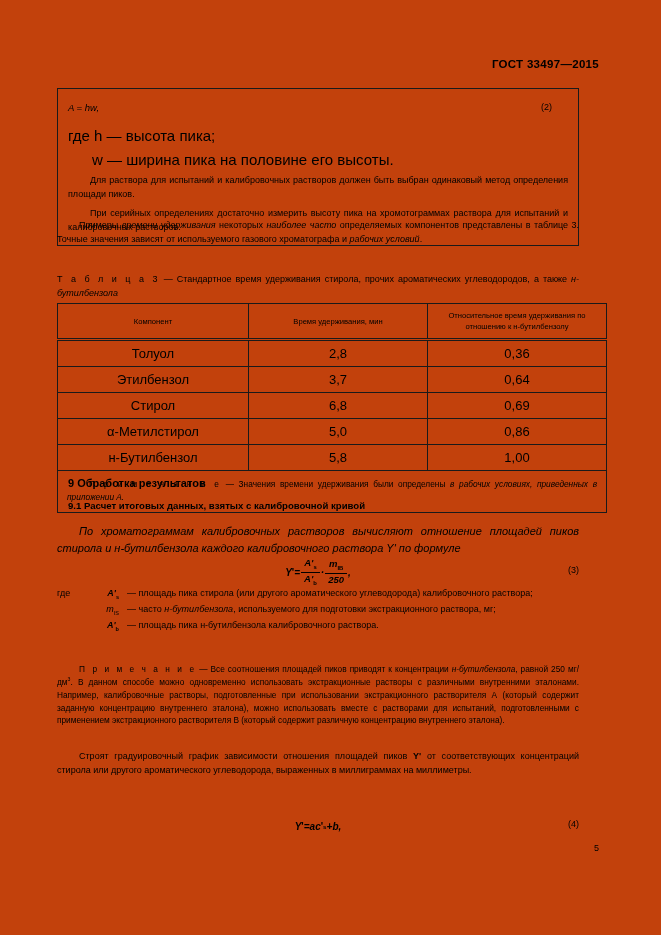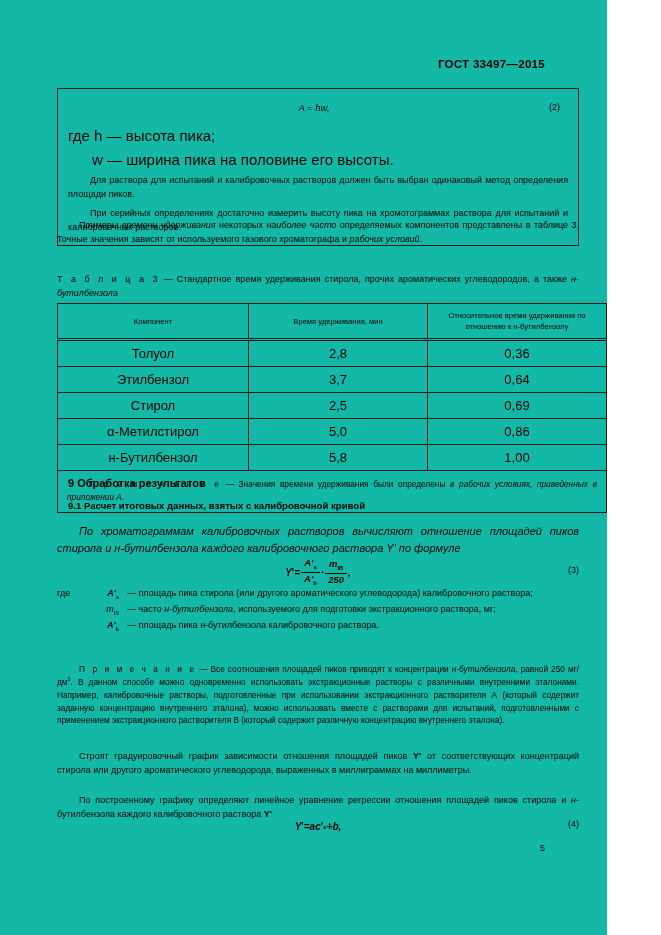--- a/index.html
+++ b/index.html
@@ -11,23 +11,23 @@
     width: 661px;
     height: 935px;
     position: relative;
     font-family: "Liberation Sans", sans-serif;
     color: #000000;
     overflow: hidden;
   }
   .page {
     position: absolute;
     left: 0; top: 0;
-    width: 607px;
+    width: 661px;
     height: 935px;
-    background: #14b8a6;
+    background: #c2410c;
   }
   
   .doc-header {
     position: absolute;
     top: 58px;
     right: 62px;
     font-size: 11.5px;
     font-weight: bold;
     letter-spacing: 0.3px;
     white-space: nowrap;
@@ -37,24 +37,23 @@
     position: absolute;
     left: 57px;
     top: 88px;
     width: 522px;
     border: 1px solid #1a1a1a;
     box-sizing: border-box;
     padding: 10px 10px 10px 10px;
   }
   .formula-line {
     position: relative;
-    text-align: center;
     font-size: 9.5px;
     font-style: italic;
-    margin: 3px 8px 11px 0;
+    margin: 3px 16px 11px 0;
   }
   .formula-line .eqno {
     position: absolute;
     right: 0;
     top: 0;
     font-style: normal;
     font-size: 9px;
   }
   .defn {
     font-size: 15px;
@@ -332,21 +331,21 @@
         <td>2,8</td>
         <td>0,36</td>
       </tr>
       <tr>
         <td>Этилбензол</td>
         <td>3,7</td>
         <td>0,64</td>
       </tr>
       <tr>
         <td>Стирол</td>
-        <td>2,5</td>
+        <td>6,8</td>
         <td>0,69</td>
       </tr>
       <tr>
         <td>α-Метилстирол</td>
         <td>5,0</td>
         <td>0,86</td>
       </tr>
       <tr>
         <td>н-Бутилбензол</td>
         <td>5,8</td>
@@ -403,23 +402,20 @@
   </div>
 
   <div class="note-block">
     <span class="sp-title">П р и м е ч а н и е</span><span> — </span><span>Все соотношения площадей пиков приводят к концентрации </span><span class="it">н-бутилбензола</span><span>, равной 250 мг/дм</span><sup>3</sup><span>. В данном способе можно одновременно использовать экстракционные растворы с различными внутренними эталонами. Например, калибровочные растворы, подготовленные при использовании экстракционного растворителя А (который содержит заданную концентрацию внутреннего эталона), можно использовать вместе с растворами для испытаний, подготовленными с применением экстракционного растворителя В (который содержит различную концентрацию внутреннего эталона).</span>
   </div>
 
   <div class="par-b">
     <span>Строят градуировочный график зависимости отношения площадей пиков </span><b>Y'</b><span> от соответствующих концентраций стирола или другого ароматического углеводорода, выраженных в миллиграммах на миллиметры.</span>
   </div>
 
-  <div class="par-c">
-    <span>По построенному графику определяют линейное уравнение регрессии отношения площадей пиков стирола и </span><span class="it">н</span><span>-бутилбензола каждого калибровочного раствора </span><b>Y'</b>
-  </div>
 
   <div class="f4wrap">
     <div class="mathrow">
       <span>Y</span>
         <span class="prime">'</span>
         <span> = </span>
         <span>a</span>
         <span>c</span>
         <span class="prime">'</span>
         <sub>s</sub>

